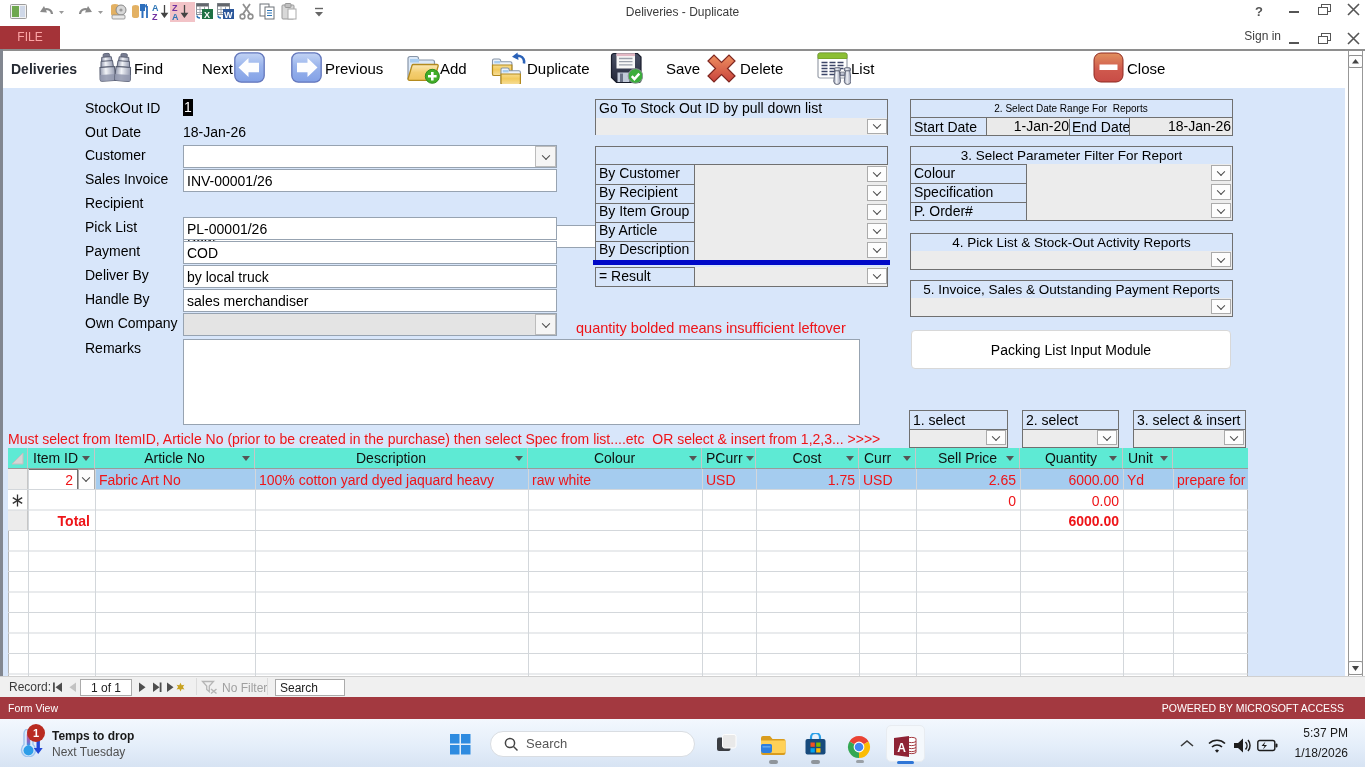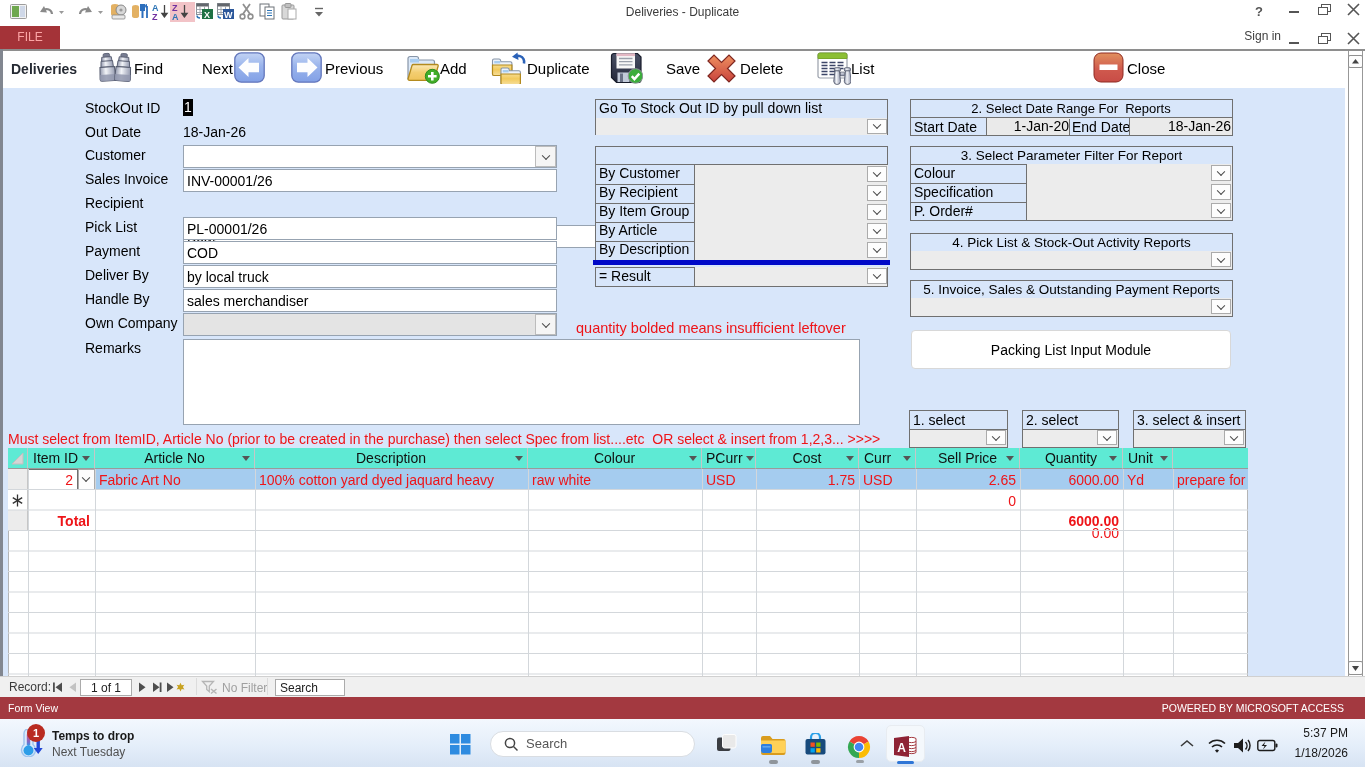--- a/index.html
+++ b/index.html
@@ -365,21 +365,21 @@
 <div class="abs" style="left:593px;top:260px;width:297px;height:5px;background:#0009C8;"></div>
 
 <div class="panel" style="left:595px;top:266.5px;width:293px;height:20px;"></div>
 <div class="plabel" style="left:596px;top:268px;">= Result</div>
 <div class="pcombo" style="left:694px;top:267px;width:193px;height:18.5px;"></div>
 <div class="ddbtn chev" style="left:867px;top:268px;height:16px;"></div>
 </div>
 <div class="abs" id="formright" style="left:0;top:0;width:1365px;height:767px;">
 
 <div class="panel" style="left:910px;top:99px;width:323px;height:37px;"></div>
-<div class="phead" style="left:910px;top:101px;width:322px;font-size:13px;">2. Select Date Range For&nbsp; Reports</div>
+<div class="phead" style="left:910px;top:101px;width:322px;font-size:10px;">2. Select Date Range For&nbsp; Reports</div>
 <div class="prow" style="left:910px;top:117px;width:323px;"></div>
 <div class="plabel" style="left:911px;top:119px;">Start Date</div>
 <div class="abs" style="left:986px;top:118px;width:84px;height:17px;background:#EAEAEA;border-left:1px solid #707070;font-size:14px;text-align:right;padding-right:1px;">1-Jan-20</div>
 <div class="plabel" style="left:1070px;top:119px;border-left:1px solid #707070;margin-left:-1px;padding-left:2px;">End Date</div>
 <div class="abs" style="left:1129px;top:118px;width:103px;height:17px;background:#EAEAEA;border-left:1px solid #707070;font-size:14px;text-align:right;padding-right:1px;">18-Jan-26</div>
 
 <div class="panel" style="left:910px;top:146px;width:323px;height:75px;"></div>
 <div class="phead" style="left:910px;top:148px;width:323px;font-size:13.5px;">3. Select Parameter Filter For Report</div>
 <div class="prow" style="left:910px;top:163.5px;width:323px;"></div>
 <div class="plabel" style="left:911px;top:165px;">Colour</div>
@@ -468,21 +468,21 @@
 <div class="abs" style="left:8px;top:489.5px;width:20px;height:20.5px;background:#fff;border-right:1px solid #c6c6c6;">
       <svg width="19" height="20">
         <g stroke="#333" stroke-width="1.3">
           <line x1="9.5" y1="4.5" x2="9.5" y2="16.5"></line>
           <line x1="4.8" y1="7.6" x2="14.2" y2="13.4"></line>
           <line x1="14.2" y1="7.6" x2="4.8" y2="13.4"></line>
         </g>
       </svg>
     </div>
 <div class="tcell red" style="left:916px;top:490.5px;width:100px;text-align:right;">0</div>
-<div class="tcell red" style="left:1020px;top:490.5px;width:99px;text-align:right;margin-top:32px;">0.00</div>
+<div class="tcell red" style="left:1020px;top:490.5px;width:99px;text-align:right;">0.00</div>
 
 <div class="abs" style="left:8px;top:510px;width:20px;height:20.5px;background:#ECECEC;border-right:1px solid #c6c6c6;"></div>
 <div class="tcell red" style="left:28px;top:511px;width:62px;text-align:right;font-weight:bold;">Total</div>
 <div class="tcell red" style="left:1020px;top:511px;width:99px;text-align:right;font-weight:bold;">6000.00</div>
 
 <svg class="abs" style="left:8px;top:448px;" width="1240" height="228">
 <g stroke="#D3D7DB" stroke-width="1">
 <line x1="20.5" y1="21" x2="20.5" y2="228"></line>
 <line x1="87.5" y1="21" x2="87.5" y2="228"></line>
 <line x1="247.5" y1="21" x2="247.5" y2="228"></line>

